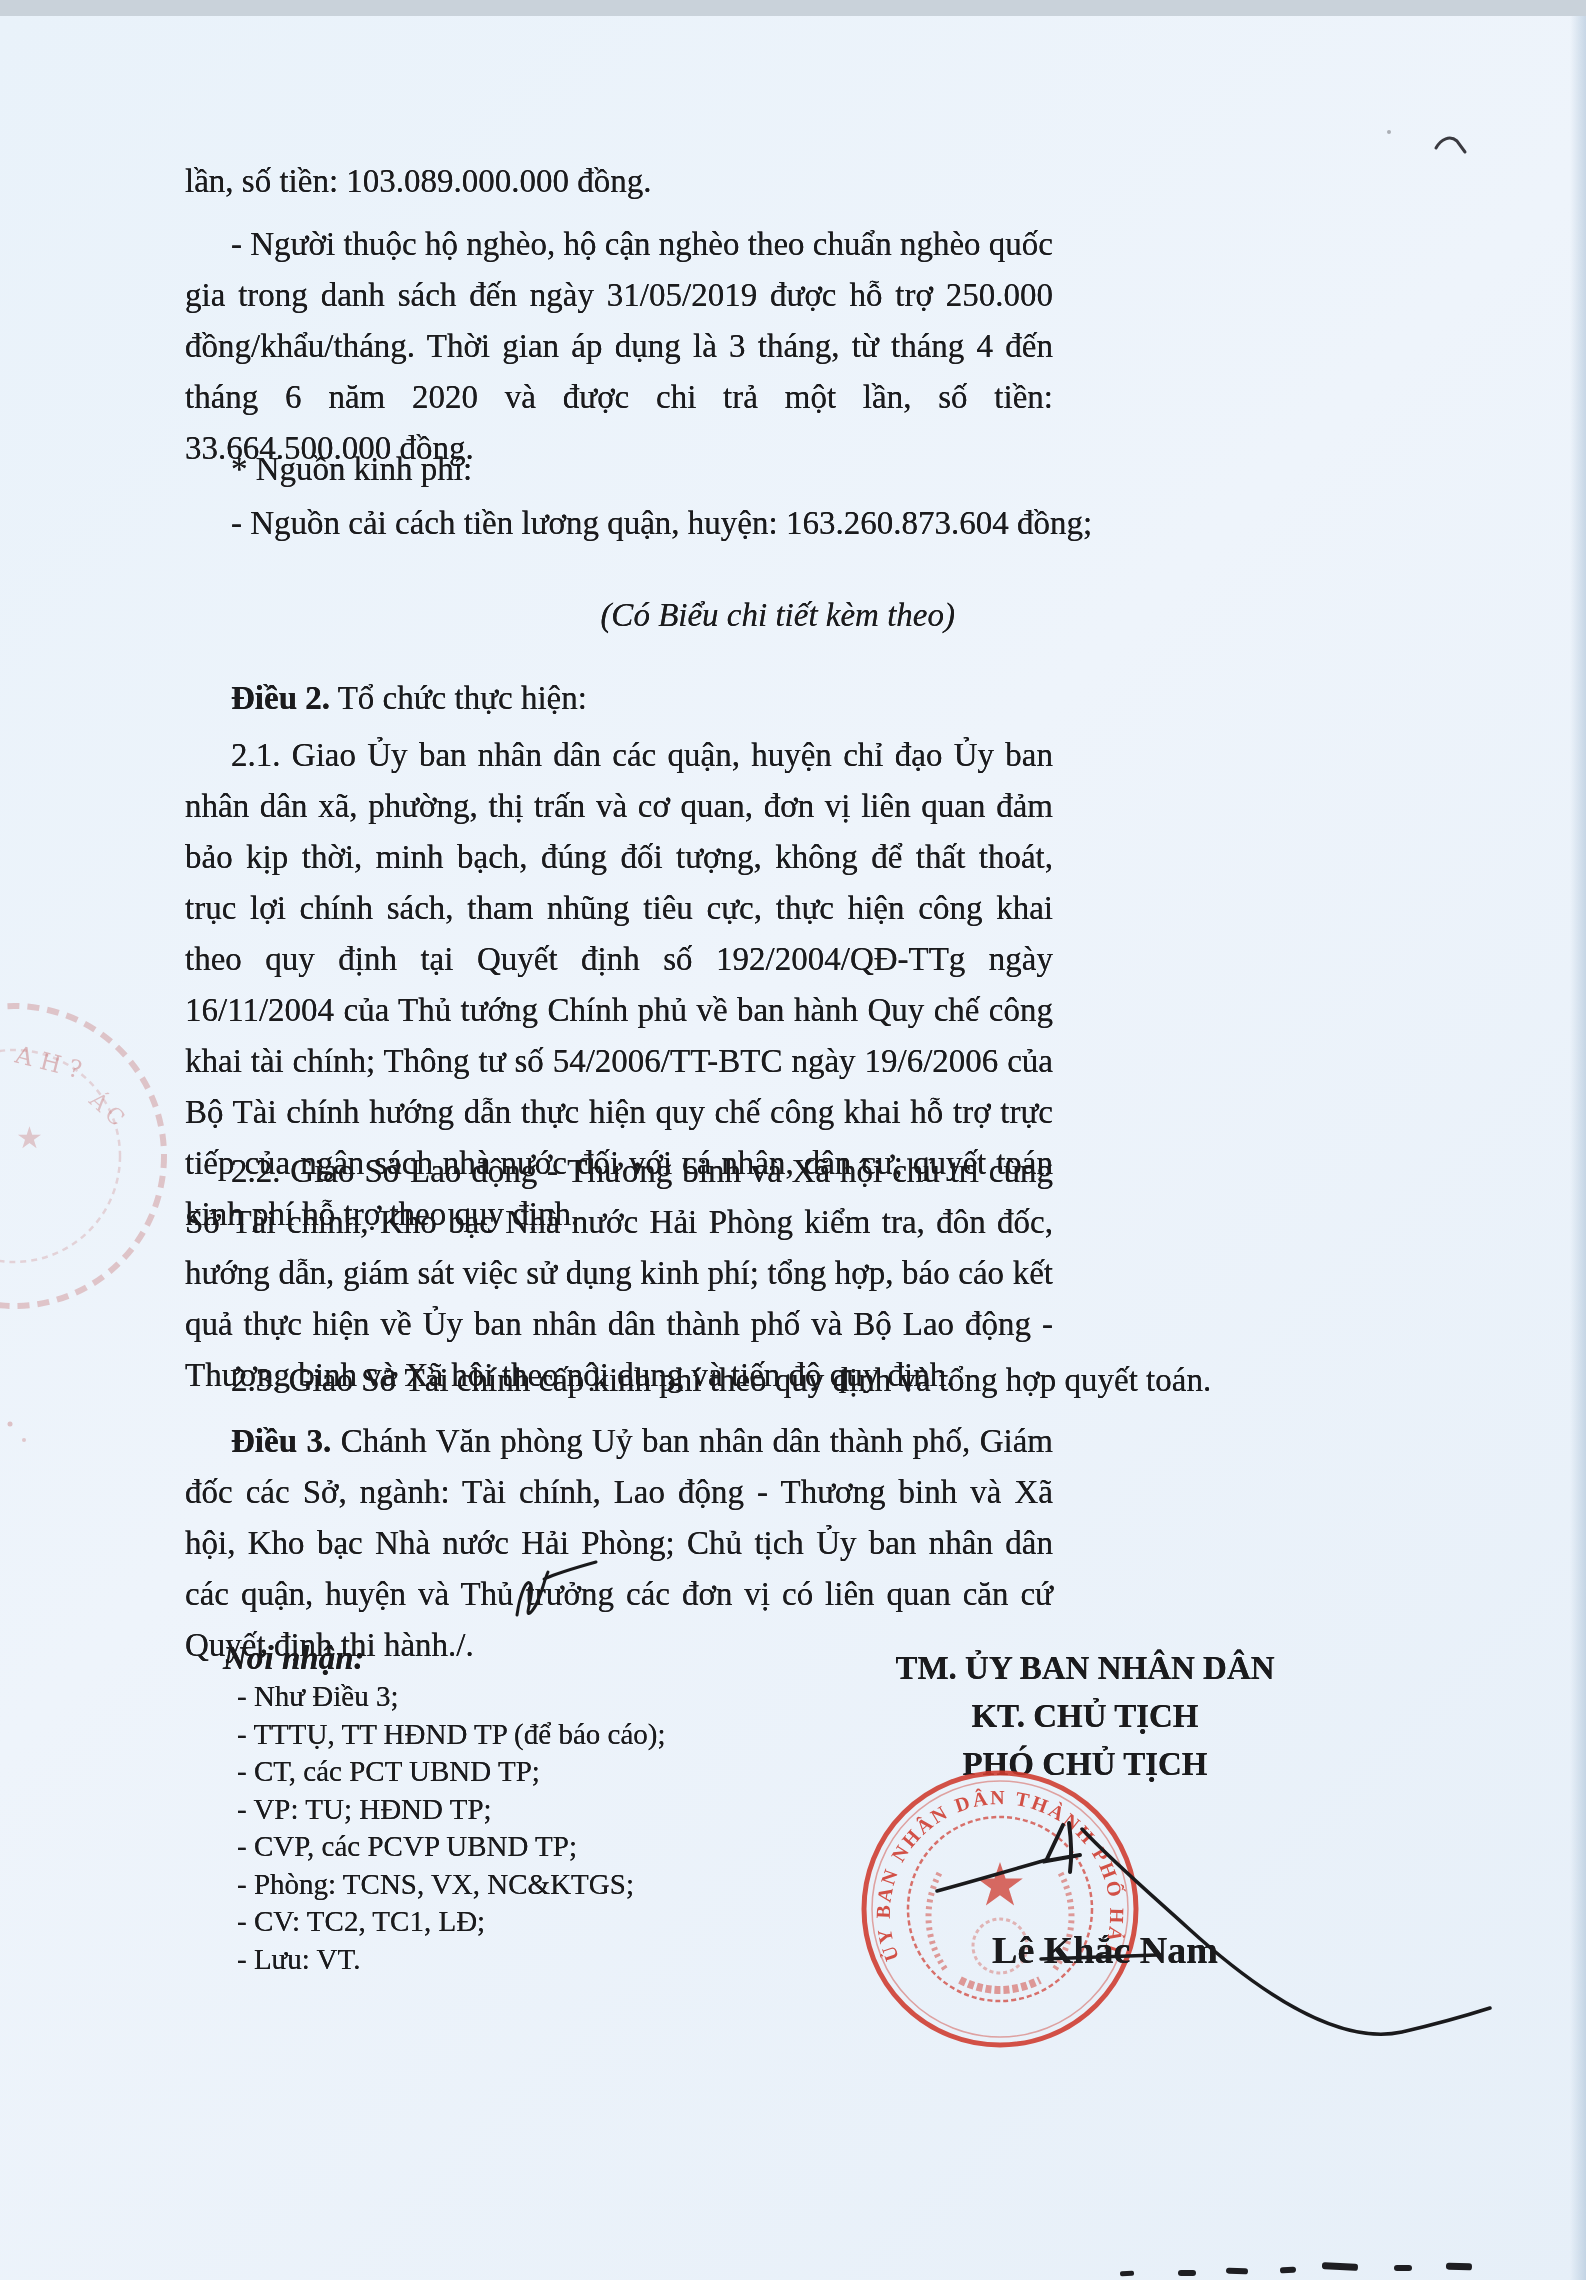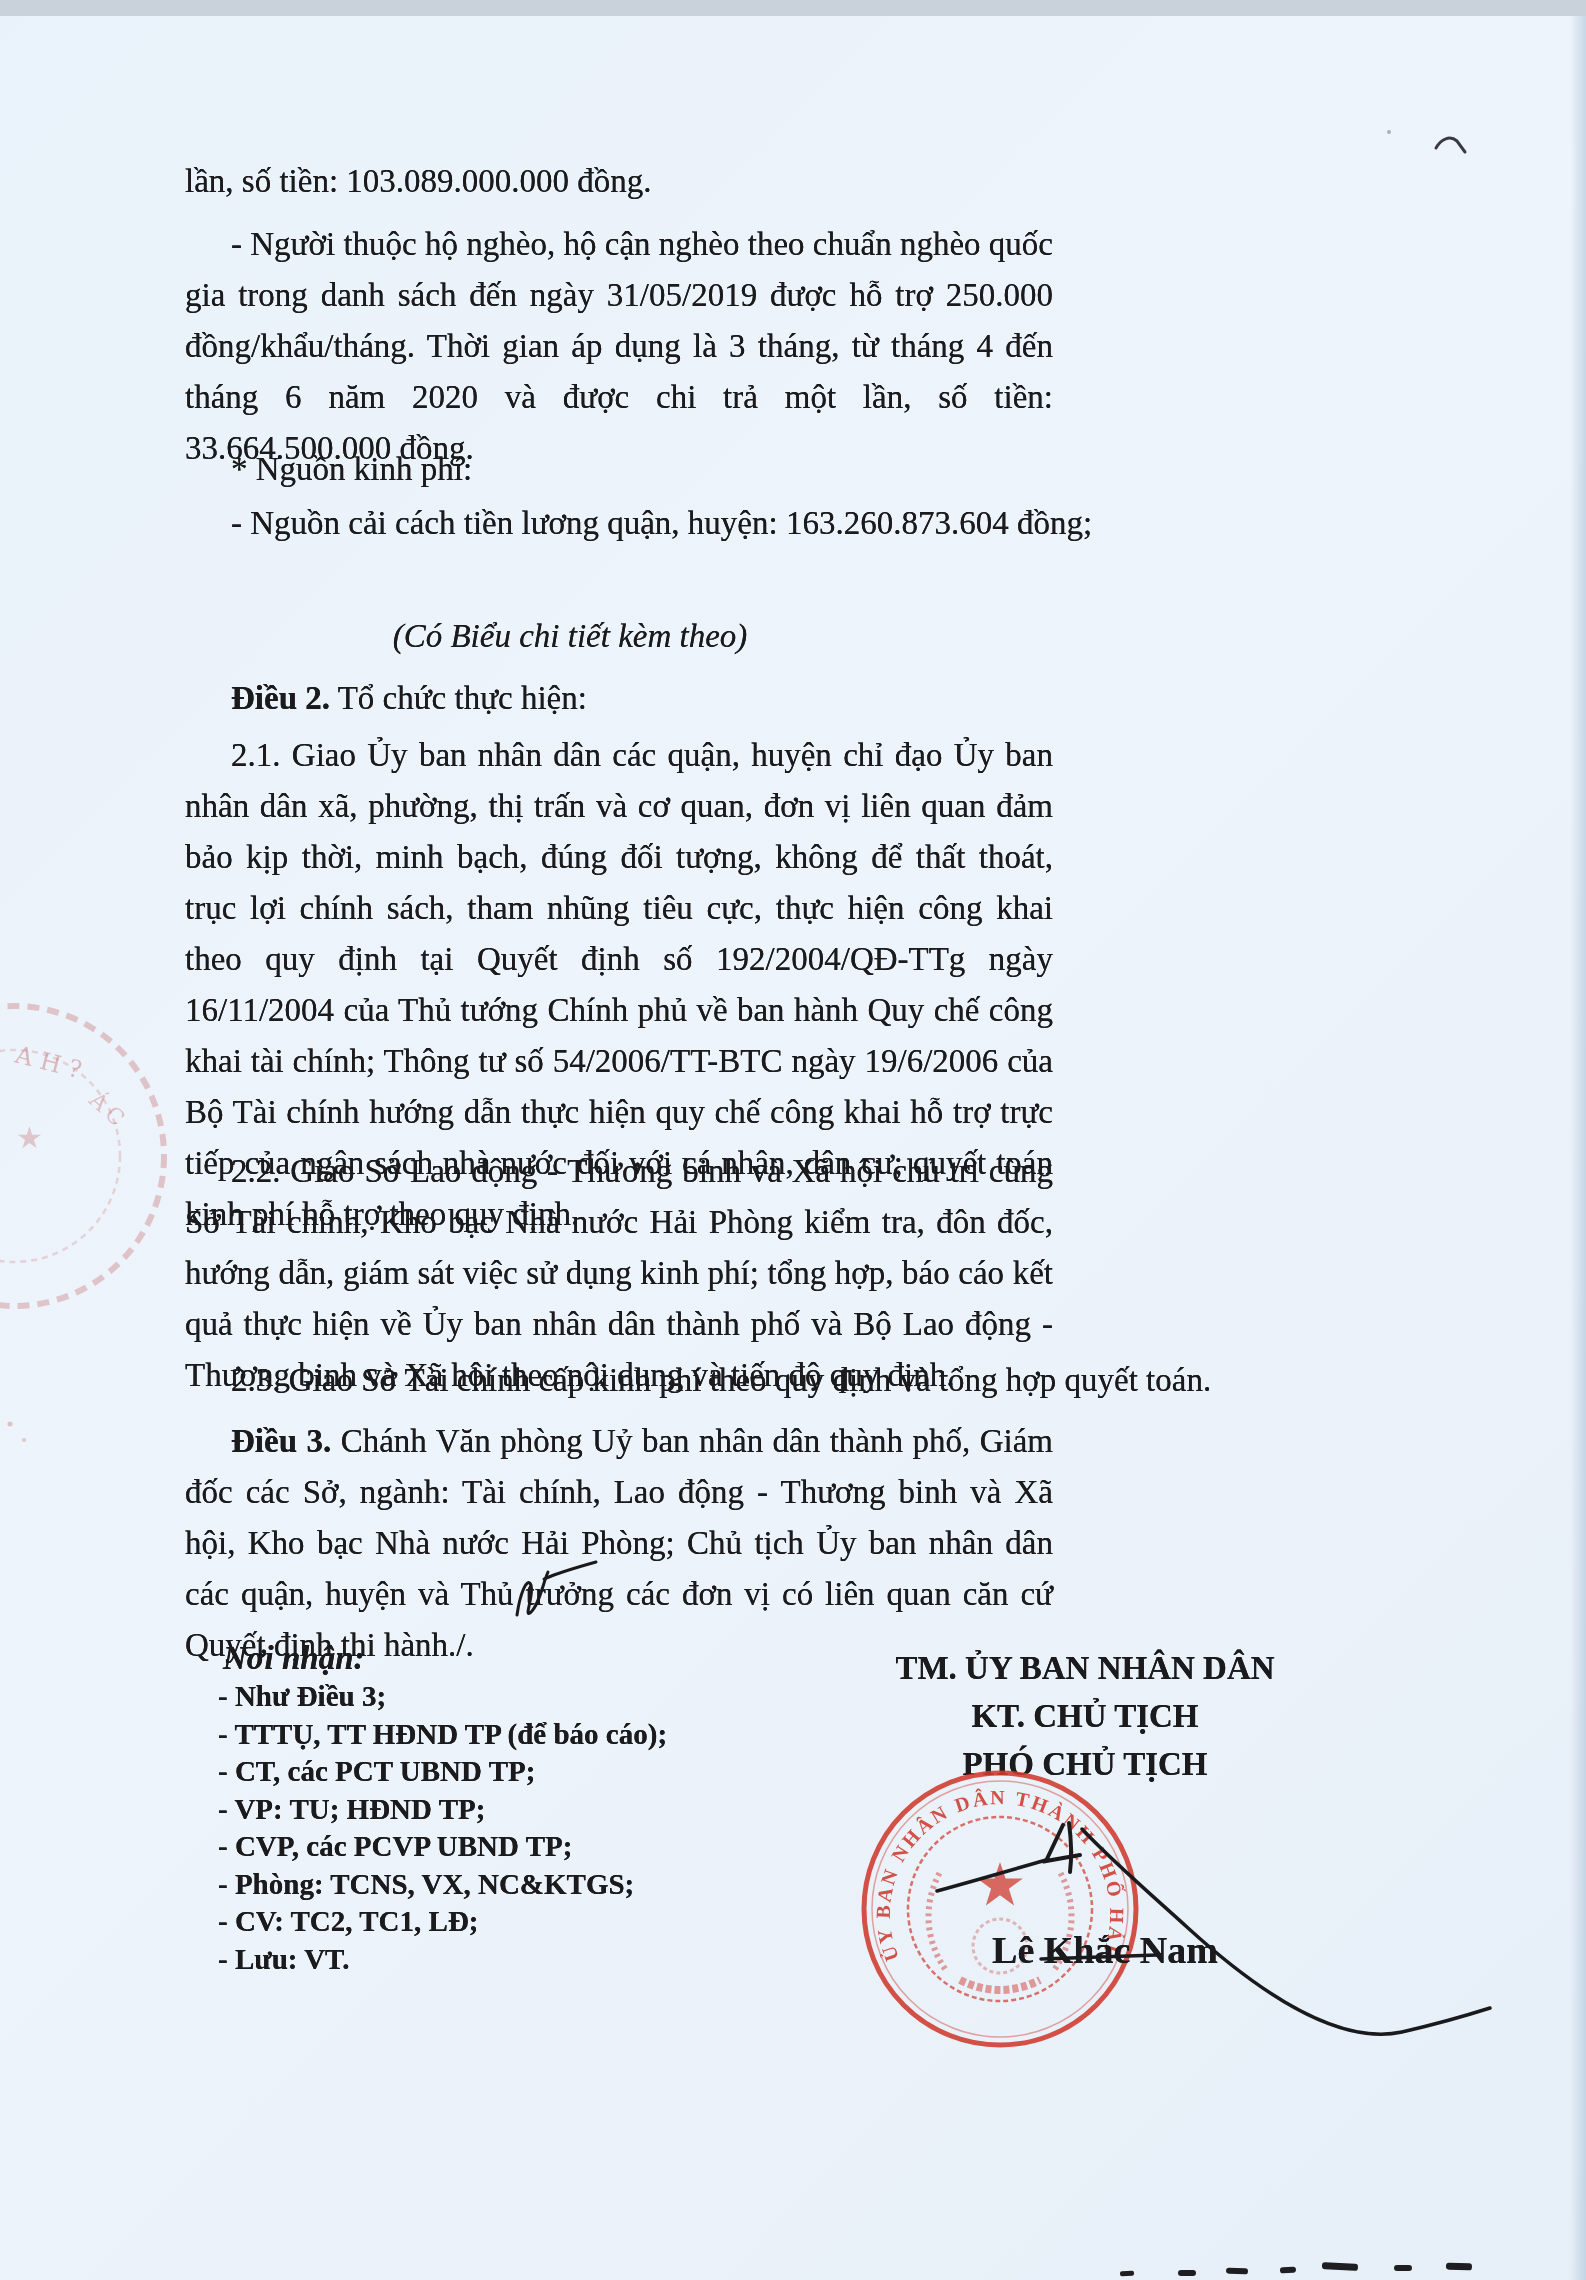--- a/index.html
+++ b/index.html
@@ -45,38 +45,38 @@
 
   <div class="blk para nowrap" style="left:185px;top:140px;">lần, số tiền: 103.089.000.000 đồng.</div>
 
   <div class="blk para indent" style="left:185px;top:203px;">- Người thuộc hộ nghèo, hộ cận nghèo theo chuẩn nghèo quốc gia trong danh sách đến ngày 31/05/2019 được hỗ trợ 250.000 đồng/khẩu/tháng. Thời gian áp dụng là 3 tháng, từ tháng 4 đến tháng 6 năm 2020 và được chi trả một lần, số tiền: 33.664.500.000 đồng.</div>
 
   <div class="blk para indent nowrap" style="left:185px;top:428px;">* Nguồn kinh phí:</div>
 
   <div class="blk para indent nowrap" style="left:185px;top:482px;">- Nguồn cải cách tiền lương quận, huyện: 163.260.873.604 đồng;</div>
 
 
-  <div class="blk para italic center" style="left:185px;top:595px;width:770px;">(Có Biểu chi tiết kèm theo)</div>
+  <div class="blk para italic center" style="left:185px;top:574px;width:770px;text-align:right;">(Có Biểu chi tiết kèm theo)</div>
 
   <div class="blk para indent" style="left:185px;top:657px;">
     <span class="bold">Điều 2.</span><span> Tổ chức thực hiện:</span>
   </div>
 
   <div class="blk para indent" style="left:185px;top:714px;">2.1. Giao Ủy ban nhân dân các quận, huyện chỉ đạo Ủy ban nhân dân xã, phường, thị trấn và cơ quan, đơn vị liên quan đảm bảo kịp thời, minh bạch, đúng đối tượng, không để thất thoát, trục lợi chính sách, tham nhũng tiêu cực, thực hiện công khai theo quy định tại Quyết định số 192/2004/QĐ-TTg ngày 16/11/2004 của Thủ tướng Chính phủ về ban hành Quy chế công khai tài chính; Thông tư số 54/2006/TT-BTC ngày 19/6/2006 của Bộ Tài chính hướng dẫn thực hiện quy chế công khai hỗ trợ trực tiếp của ngân sách nhà nước đối với cá nhân, dân cư; quyết toán kinh phí hỗ trợ theo quy định.</div>
 
   <div class="blk para indent" style="left:185px;top:1130px;">2.2. Giao Sở Lao động - Thương binh và Xã hội chủ trì cùng Sở Tài chính, Kho bạc Nhà nước Hải Phòng kiểm tra, đôn đốc, hướng dẫn, giám sát việc sử dụng kinh phí; tổng hợp, báo cáo kết quả thực hiện về Ủy ban nhân dân thành phố và Bộ Lao động - Thương binh và Xã hội theo nội dung và tiến độ quy định.</div>
 
   <div class="blk para indent nowrap" style="left:185px;top:1339px;">2.3. Giao Sở Tài chính cấp kinh phí theo quy định và tổng hợp quyết toán.</div>
 
   <div class="blk para indent" style="left:185px;top:1400px;">
     <span class="bold">Điều 3.</span><span> Chánh Văn phòng Uỷ ban nhân dân thành phố, Giám đốc các Sở, ngành: Tài chính, Lao động - Thương binh và Xã hội, Kho bạc Nhà nước Hải Phòng; Chủ tịch Ủy ban nhân dân các quận, huyện và Thủ trưởng các đơn vị có liên quan căn cứ Quyết định thi hành./.</span>
   </div>
 
   <div class="blk recips-header" style="left:223px;top:1624px;">Nơi nhận:</div>
-  <div class="blk recips nowrap" style="left:218px;top:1662px;font-weight:bold;">
+  <div class="blk recips nowrap" style="left:237px;top:1662px;">
     <div>- Như Điều 3;</div>
     <div>- TTTỤ, TT HĐND TP (để báo cáo);</div>
     <div>- CT, các PCT UBND TP;</div>
     <div>- VP: TU; HĐND TP;</div>
     <div>- CVP, các PCVP UBND TP;</div>
     <div>- Phòng: TCNS, VX, NC&amp;KTGS;</div>
     <div>- CV: TC2, TC1, LĐ;</div>
     <div>- Lưu: VT.</div>
   </div>
 

